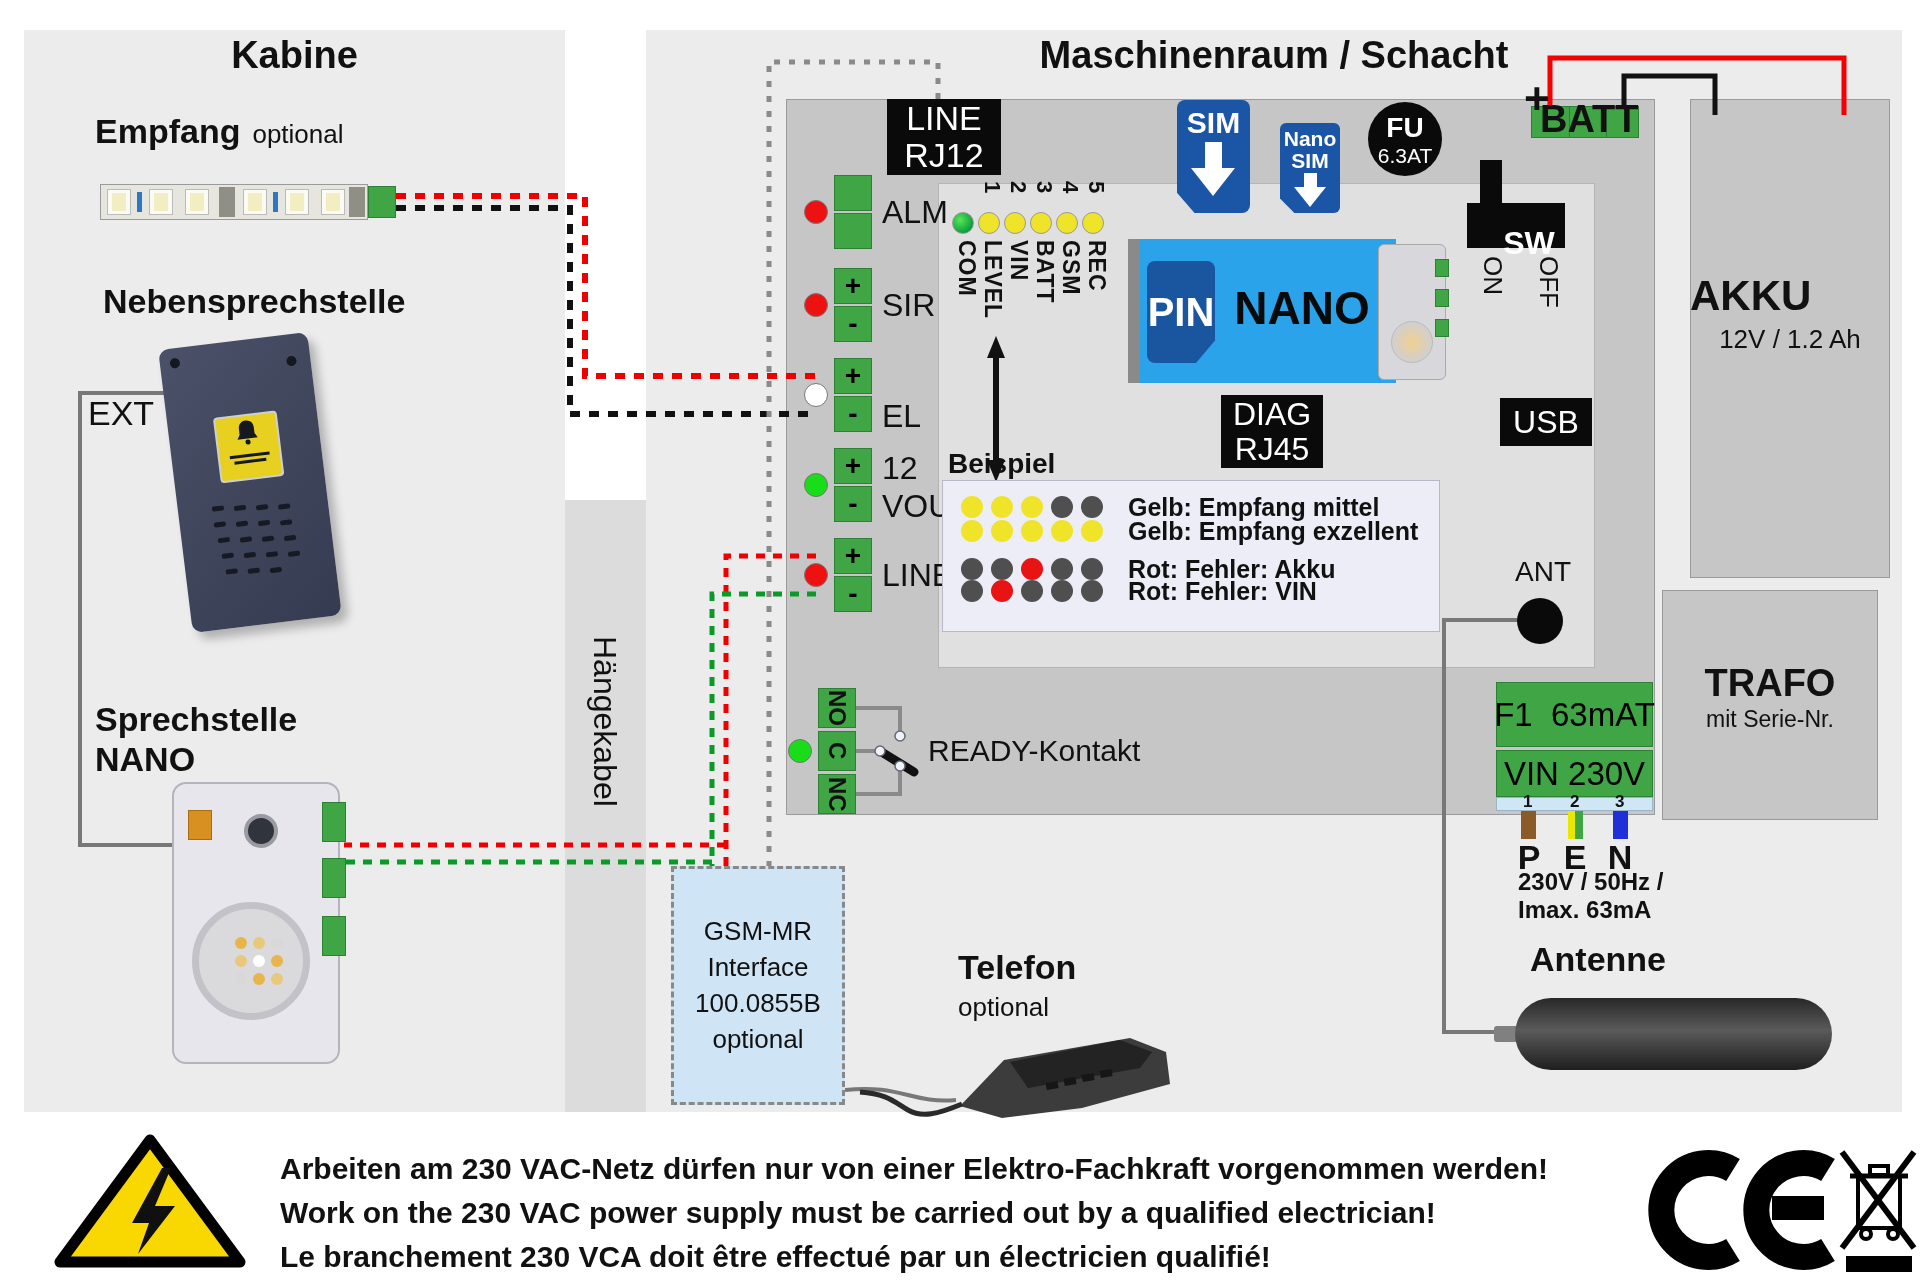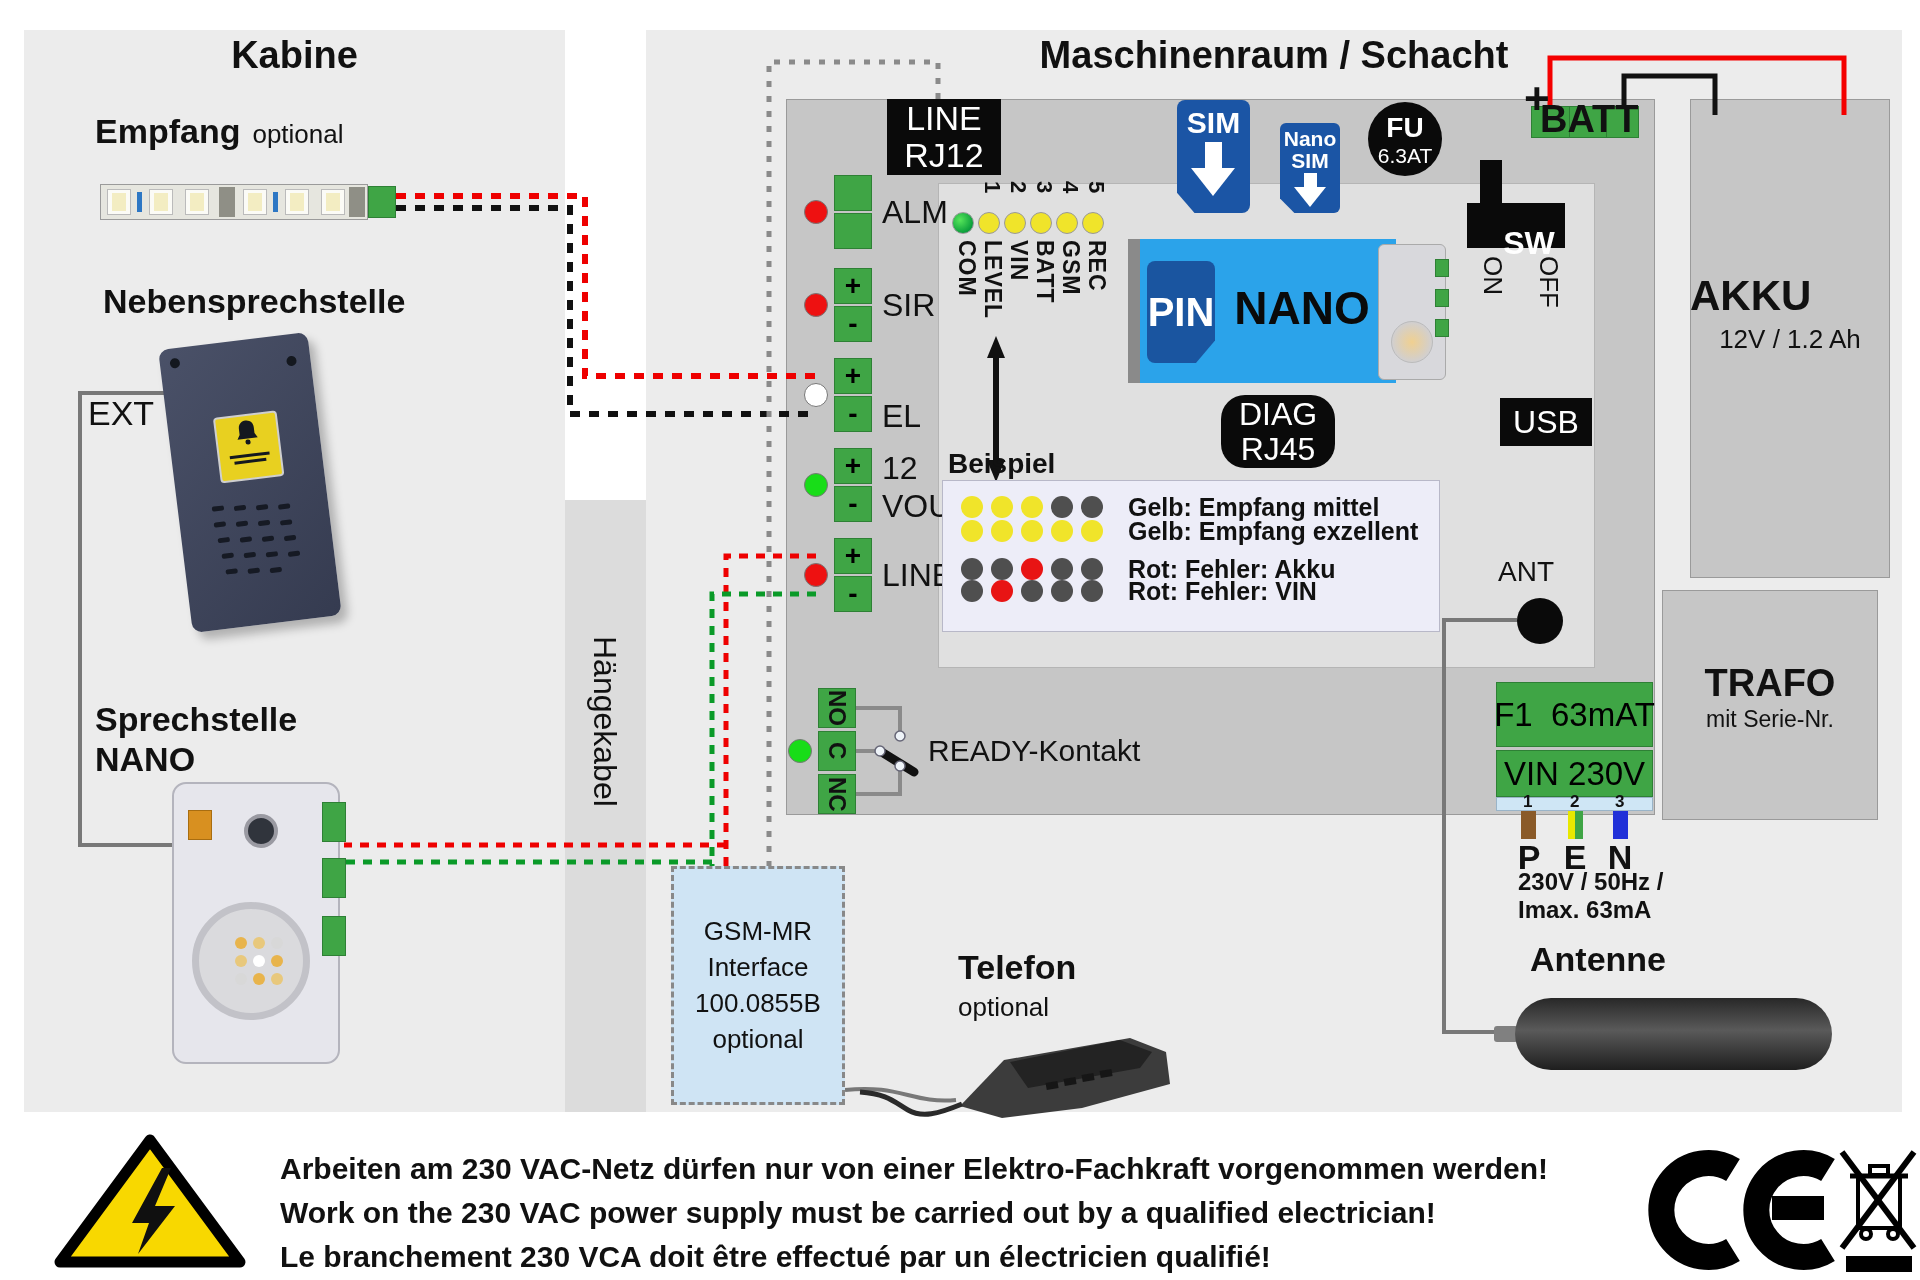--- a/index.html
+++ b/index.html
@@ -320,21 +320,21 @@
     <div id="pin">PIN</div>
     <div id="nanotext">NANO</div>
     <div id="nphoto">
       <span class="amber"></span>
       <span class="g" style="top:14px;"></span>
       <span class="g" style="top:44px;"></span>
       <span class="g" style="top:74px;"></span>
     </div>
   </div>
 
-  <div class="blacklabel" style="left:1221px;top:395px;width:114px;height:73px;font-size:32px;border-radius:24px;">
+  <div class="blacklabel" style="left:1221px;top:395px;width:102px;height:73px;font-size:32px;">
     <div>DIAG</div>
     <div>RJ45</div>
   </div>
   <div class="blacklabel" style="left:1500px;top:398px;width:92px;height:48px;font-size:32px;">USB</div>
 
   <div class="h2" style="left:948px;top:448px;font-size:28px;z-index:6;">Beispiel</div>
   <div id="beispiel-box">
       <div id="beispiel-rows">
         <span class="bdot" style="left: 18px; top: 15px; background: rgb(240, 228, 42);"></span>
         <span class="bdot" style="left: 48px; top: 15px; background: rgb(240, 228, 42);"></span>
@@ -356,21 +356,21 @@
         <span class="blabel" style="left: 185px; top: 74px;">Rot: Fehler: Akku</span>
         <span class="bdot" style="left: 18px; top: 99px; background: rgb(79, 79, 79);"></span>
         <span class="bdot" style="left: 48px; top: 99px; background: rgb(232, 20, 20);"></span>
         <span class="bdot" style="left: 78px; top: 99px; background: rgb(79, 79, 79);"></span>
         <span class="bdot" style="left: 108px; top: 99px; background: rgb(79, 79, 79);"></span>
         <span class="bdot" style="left: 138px; top: 99px; background: rgb(79, 79, 79);"></span>
         <span class="blabel" style="left: 185px; top: 96px;">Rot: Fehler: VIN</span>
       </div>
     </div>
 
-  <div class="abs" style="left:1498px;top:556px;width:90px;text-align:left;font-size:28px;z-index:6;">ANT</div>
+  <div class="abs" style="left:1498px;top:556px;width:90px;text-align:center;font-size:28px;z-index:6;">ANT</div>
   <div id="ant-circle"></div>
 
   <div class="greenbox" style="top:682px;height:65px;">F1  63mAT</div>
   <div class="greenbox" style="top:750px;height:47px;">VIN 230V</div>
   <div id="penstrip">
     <span class="pennum" style="left:26px;">1</span>
     <span class="pennum" style="left:73px;">2</span>
     <span class="pennum" style="left:118px;">3</span>
   </div>
   <span class="stub" style="left:1521px;background:#8a5a28;"></span>

